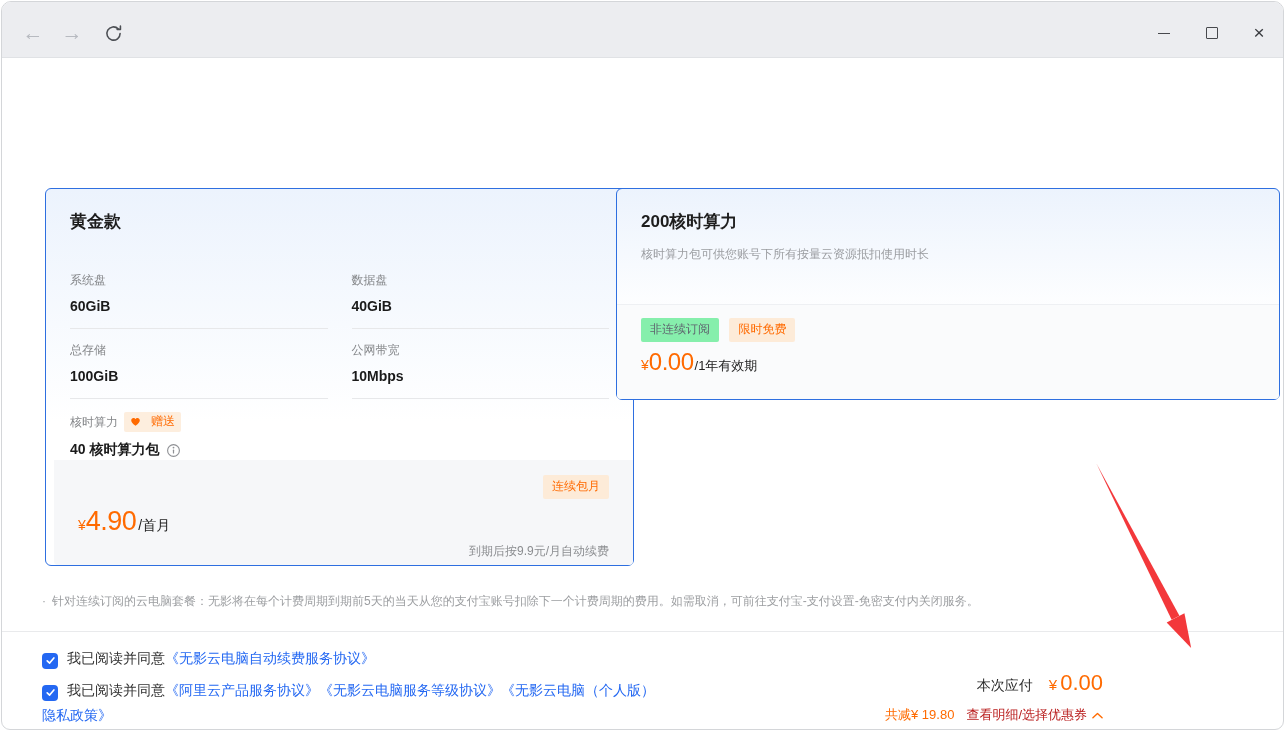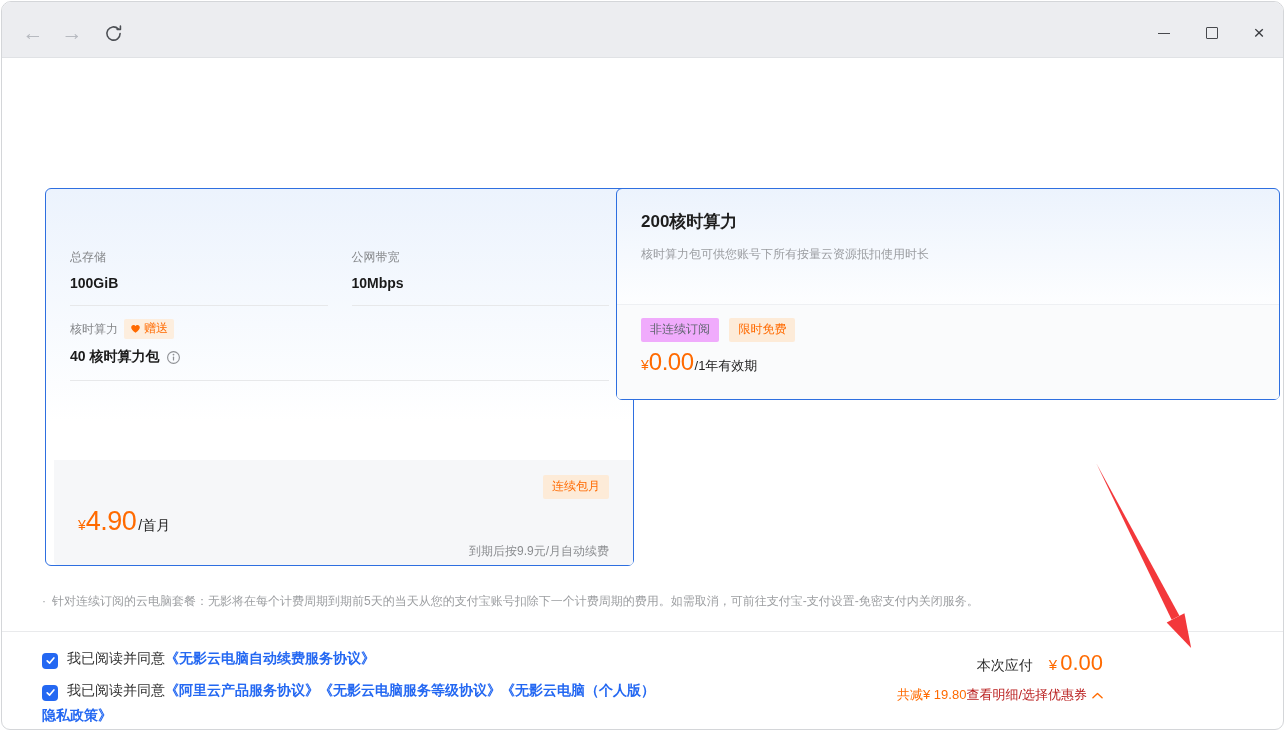--- a/index.html
+++ b/index.html
@@ -27,24 +27,24 @@
   .card-credit { left:614px; top:186px; width:664px; height:212px; }
   .card-inner { padding:21px 24px 0; }
   .card-title { font-size:17px; font-weight:700; color:#1d1d1d; }
 
   .spec-grid { display:grid; grid-template-columns:1fr 1fr; column-gap:24px; margin-top:26px; }
   .spec { padding:13px 0 14px; border-bottom:1px solid #e7e8ea; }
   .spec-wide { grid-column:1 / -1; }
   .spec-label { font-size:12px; color:#848689; display:flex; align-items:center; gap:6px; }
   .spec-value { margin-top:9px; font-size:14px; font-weight:700; color:#1a1a1a; display:flex; align-items:center; gap:7px; }
 
-  .badge-gift { display:inline-flex; align-items:center; gap:3px; background:#fdeede; color:#ff6a00;
+  .badge-gift { display:inline-flex; align-items:center; gap:10px; background:#fdeede; color:#ff6a00;
                 font-size:12px; padding:1px 6px 2px; border-radius:2px; }
   .tag { display:inline-block; font-size:12px; padding:3px 9px 4px; border-radius:2px; }
-  .tag-gray   { background:#f0abfc; color:#5e646e; }
+  .tag-gray   { background:#86efac; color:#5e646e; }
   .tag-orange { background:#fdebd8; color:#ff6a00; }
 
   .plan-price-sec { position:absolute; left:8px; right:0; bottom:0; height:105px; background:#f6f7f9;
                     border-radius:0 0 4px 4px; padding:15px 24px 0;text-align:right; }
   .price-row { display:flex; align-items:baseline; margin-top:9px; }
   .cur { font-size:14px; color:#ff6a00; font-weight:500; }
   .amt { font-size:27px; color:#ff6a00; font-weight:500; letter-spacing:-0.5px; line-height:1; }
   .unit { font-size:14px; color:#222; margin-left:2px; }
   .renew-note { margin-top:8px; font-size:12px; color:#8b8d90; }
 
@@ -57,28 +57,28 @@
 
   .notice { position:absolute; left:40px; top:591px; font-size:12px; color:#9c9ea1; }
   .notice::before { content:"·"; margin-right:6px; color:#9c9ea1; }
 
   .footer-divider { position:absolute; left:0; right:0; top:629px; height:1px; background:#e9eaec; }
 
   .agreements { position:absolute; left:40px; top:644px; width:622px; font-size:14px; color:#333; }
   .agree-row { line-height:25px; margin-bottom:7px; }
   .cbx { display:inline-flex; width:16px; height:16px; background:#2468f2; border-radius:4px;
          align-items:center; justify-content:center; vertical-align:-3px; margin-right:9px; cursor:pointer; }
-  .link { color:#2468f2; cursor:pointer; text-decoration:none;font-weight:bold; }
+  .link { color:#2468f2; cursor:pointer; text-decoration:none; }
 
   .pay-block { position:absolute; right:180px; top:650px; text-align:right; width:320px; }
-  .pay-line1 { display:flex; justify-content:flex-end; align-items:baseline; }
+  .pay-line1 { display:flex; justify-content:flex-end; align-items:baseline;margin-top:20px; }
   .pay-label { font-size:14px; color:#2b2b2b; margin-right:16px; }
   .pay-cur { font-size:15px; color:#ff6a00; margin-right:3px; }
   .pay-amt { font-size:22px; color:#ff6a00; font-weight:500; line-height:1; }
-  .pay-line2 { margin-top:11px; font-size:13px; color:#ff6a00; display:flex; justify-content:flex-end; align-items:center; }
+  .pay-line2 { margin-top:11px; font-size:13px; color:#ff6a00; display:flex; justify-content:flex-end; align-items:center; gap:12px; }
   .detail-link { display:inline-flex; align-items:center; gap:5px; cursor:pointer; color:#b91c1c; }
 
   .order-btn { position:absolute; left:1130px; top:651px; width:116px; height:57px; border:none; border-radius:28.5px;
                background:#ff6600; color:#fff; font-size:19px; letter-spacing:1px; cursor:pointer;
                display:flex; align-items:center; justify-content:center; font-family:inherit; }
 
   .arrow-overlay { position:absolute; inset:0; pointer-events:none; z-index:40; }
 </style>
 </head>
 <body>
@@ -101,21 +101,30 @@
         <div class="max-glyph"></div>
       </div>
     <div class="win-btn wb-close">
         <span>×</span>
       </div>
   </div>
 
 
   <div class="card card-plan">
     <div class="card-inner">
+      <div class="card-title">黄金款</div>
       <div class="spec-grid">
+        <div class="spec">
+          <div class="spec-label">系统盘</div>
+          <div class="spec-value">60GiB</div>
+        </div>
+        <div class="spec">
+          <div class="spec-label">数据盘</div>
+          <div class="spec-value">40GiB</div>
+        </div>
         <div class="spec">
           <div class="spec-label">总存储</div>
           <div class="spec-value">100GiB</div>
         </div>
         <div class="spec">
           <div class="spec-label">公网带宽</div>
           <div class="spec-value">10Mbps</div>
         </div>
         <div class="spec spec-wide">
           <div class="spec-label">

